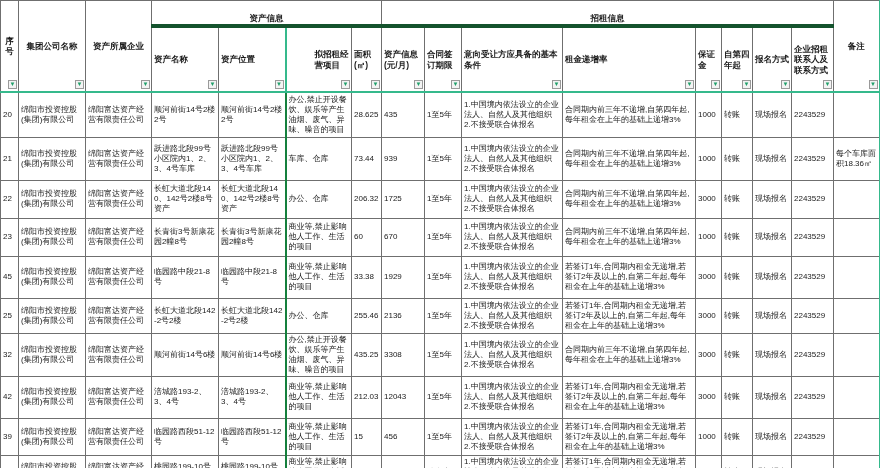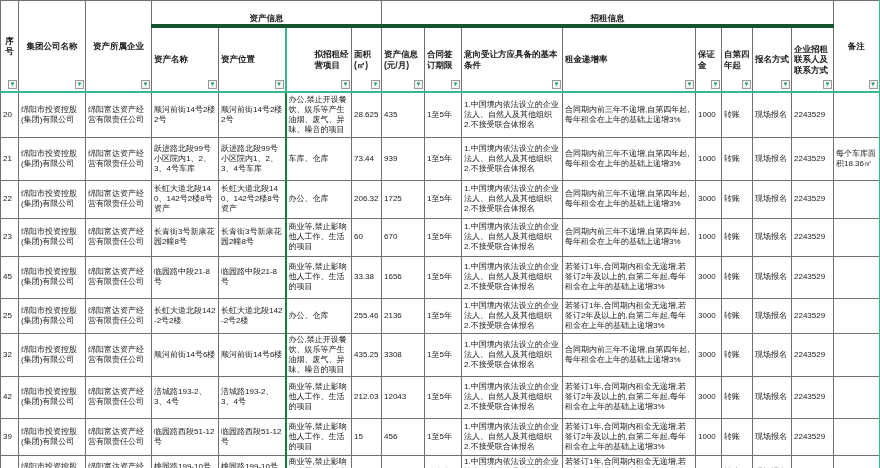--- a/index.html
+++ b/index.html
@@ -231,21 +231,21 @@
         <td></td>
       </tr>
       <tr>
         <td>45</td>
         <td>绵阳市投资控股(集团)有限公司</td>
         <td>绵阳富达资产经营有限责任公司</td>
         <td>临园路中段21-8号</td>
         <td>临园路中段21-8号</td>
         <td>商业等,禁止影响他人工作、生活的项目</td>
         <td>33.38</td>
-        <td>1656</td>
+        <td>1929</td>
         <td>1至5年</td>
         <td>1.中国境内依法设立的企业法人、自然人及其他组织
 2.不接受联合体报名</td>
         <td>若签订1年,合同期内租金无递增,若签订2年及以上的,自第二年起,每年租金在上年的基础上递增3%</td>
         <td>3000</td>
         <td>转账</td>
         <td>现场报名</td>
         <td>2243529</td>
         <td></td>
       </tr>

